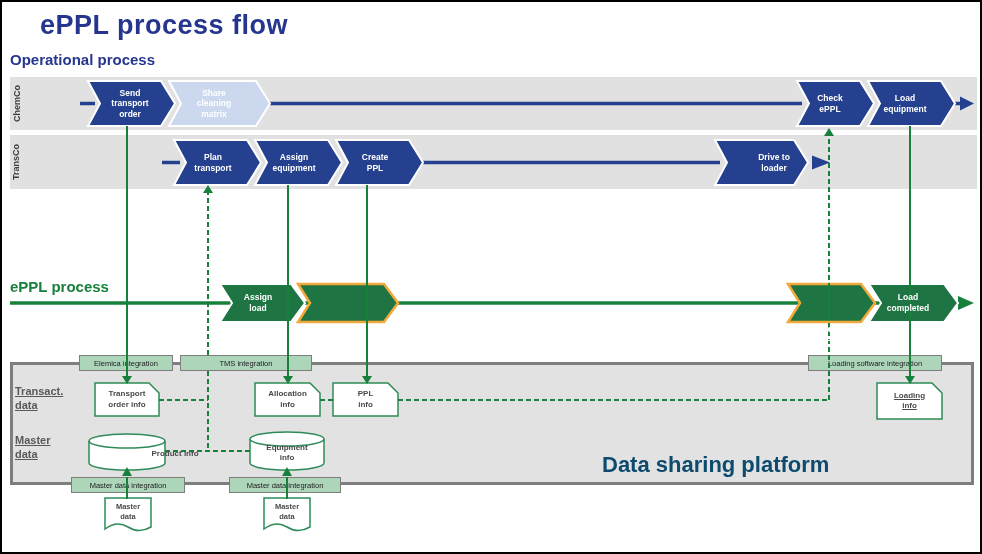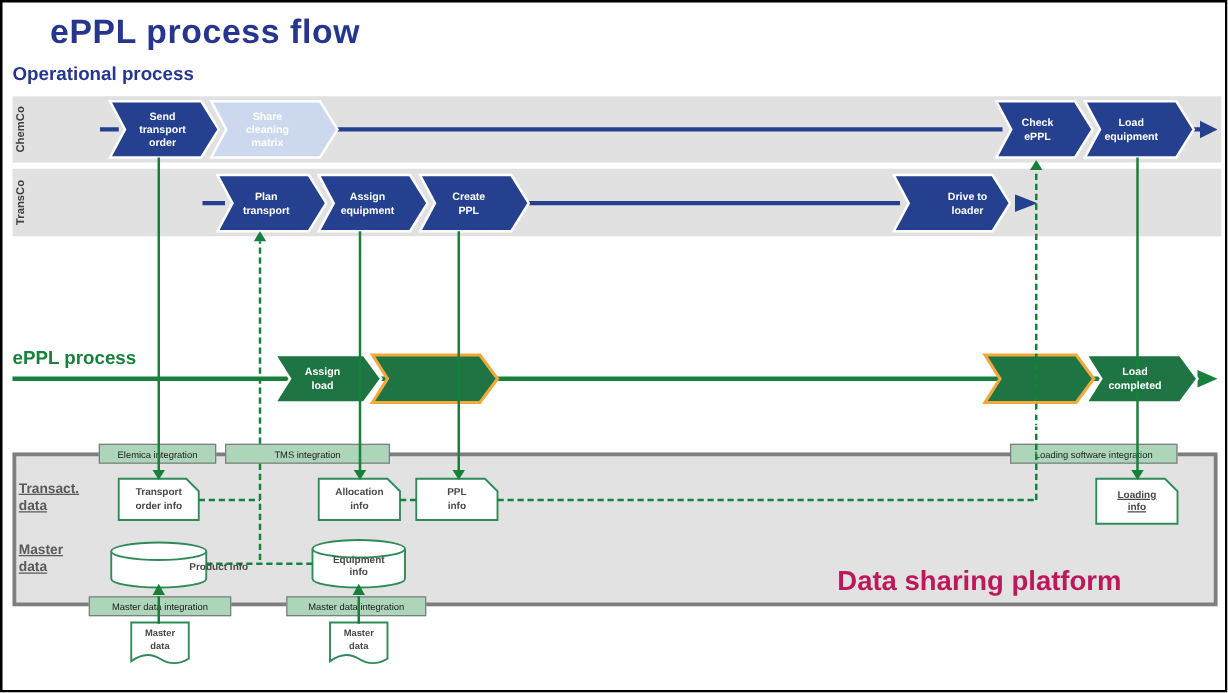--- a/index.html
+++ b/index.html
@@ -15,21 +15,21 @@
     transform:rotate(-90deg);transform-origin:center;
     white-space:nowrap;display:flex;align-items:center;justify-content:center;
   }
   .title{color:#26368f;font-size:27px;font-weight:bold;letter-spacing:0.5px;}
   .sec-head{color:#26368f;font-size:15px;font-weight:bold;}
   .eppl-head{color:#17813c;font-size:15px;font-weight:bold;}
   .platform{
     background:#e2e2e2;border:3px solid #7e7e7e;box-sizing:border-box;
   }
   .platform-title{
-    color:#be185d;font-size:22px;font-weight:bold;text-align:center;white-space:nowrap;
+    color:#0c4a6e;font-size:22px;font-weight:bold;text-align:left;white-space:nowrap;
   }
   .data-sec{
     color:#595959;font-size:11px;font-weight:bold;text-decoration:underline;
     white-space:pre-line;line-height:1.25;
   }
   .chev-text{
     color:#ffffff;font-size:8.5px;font-weight:bold;text-align:center;
     display:flex;align-items:center;justify-content:center;
     white-space:pre-line;line-height:1.25;z-index:4;
   }

